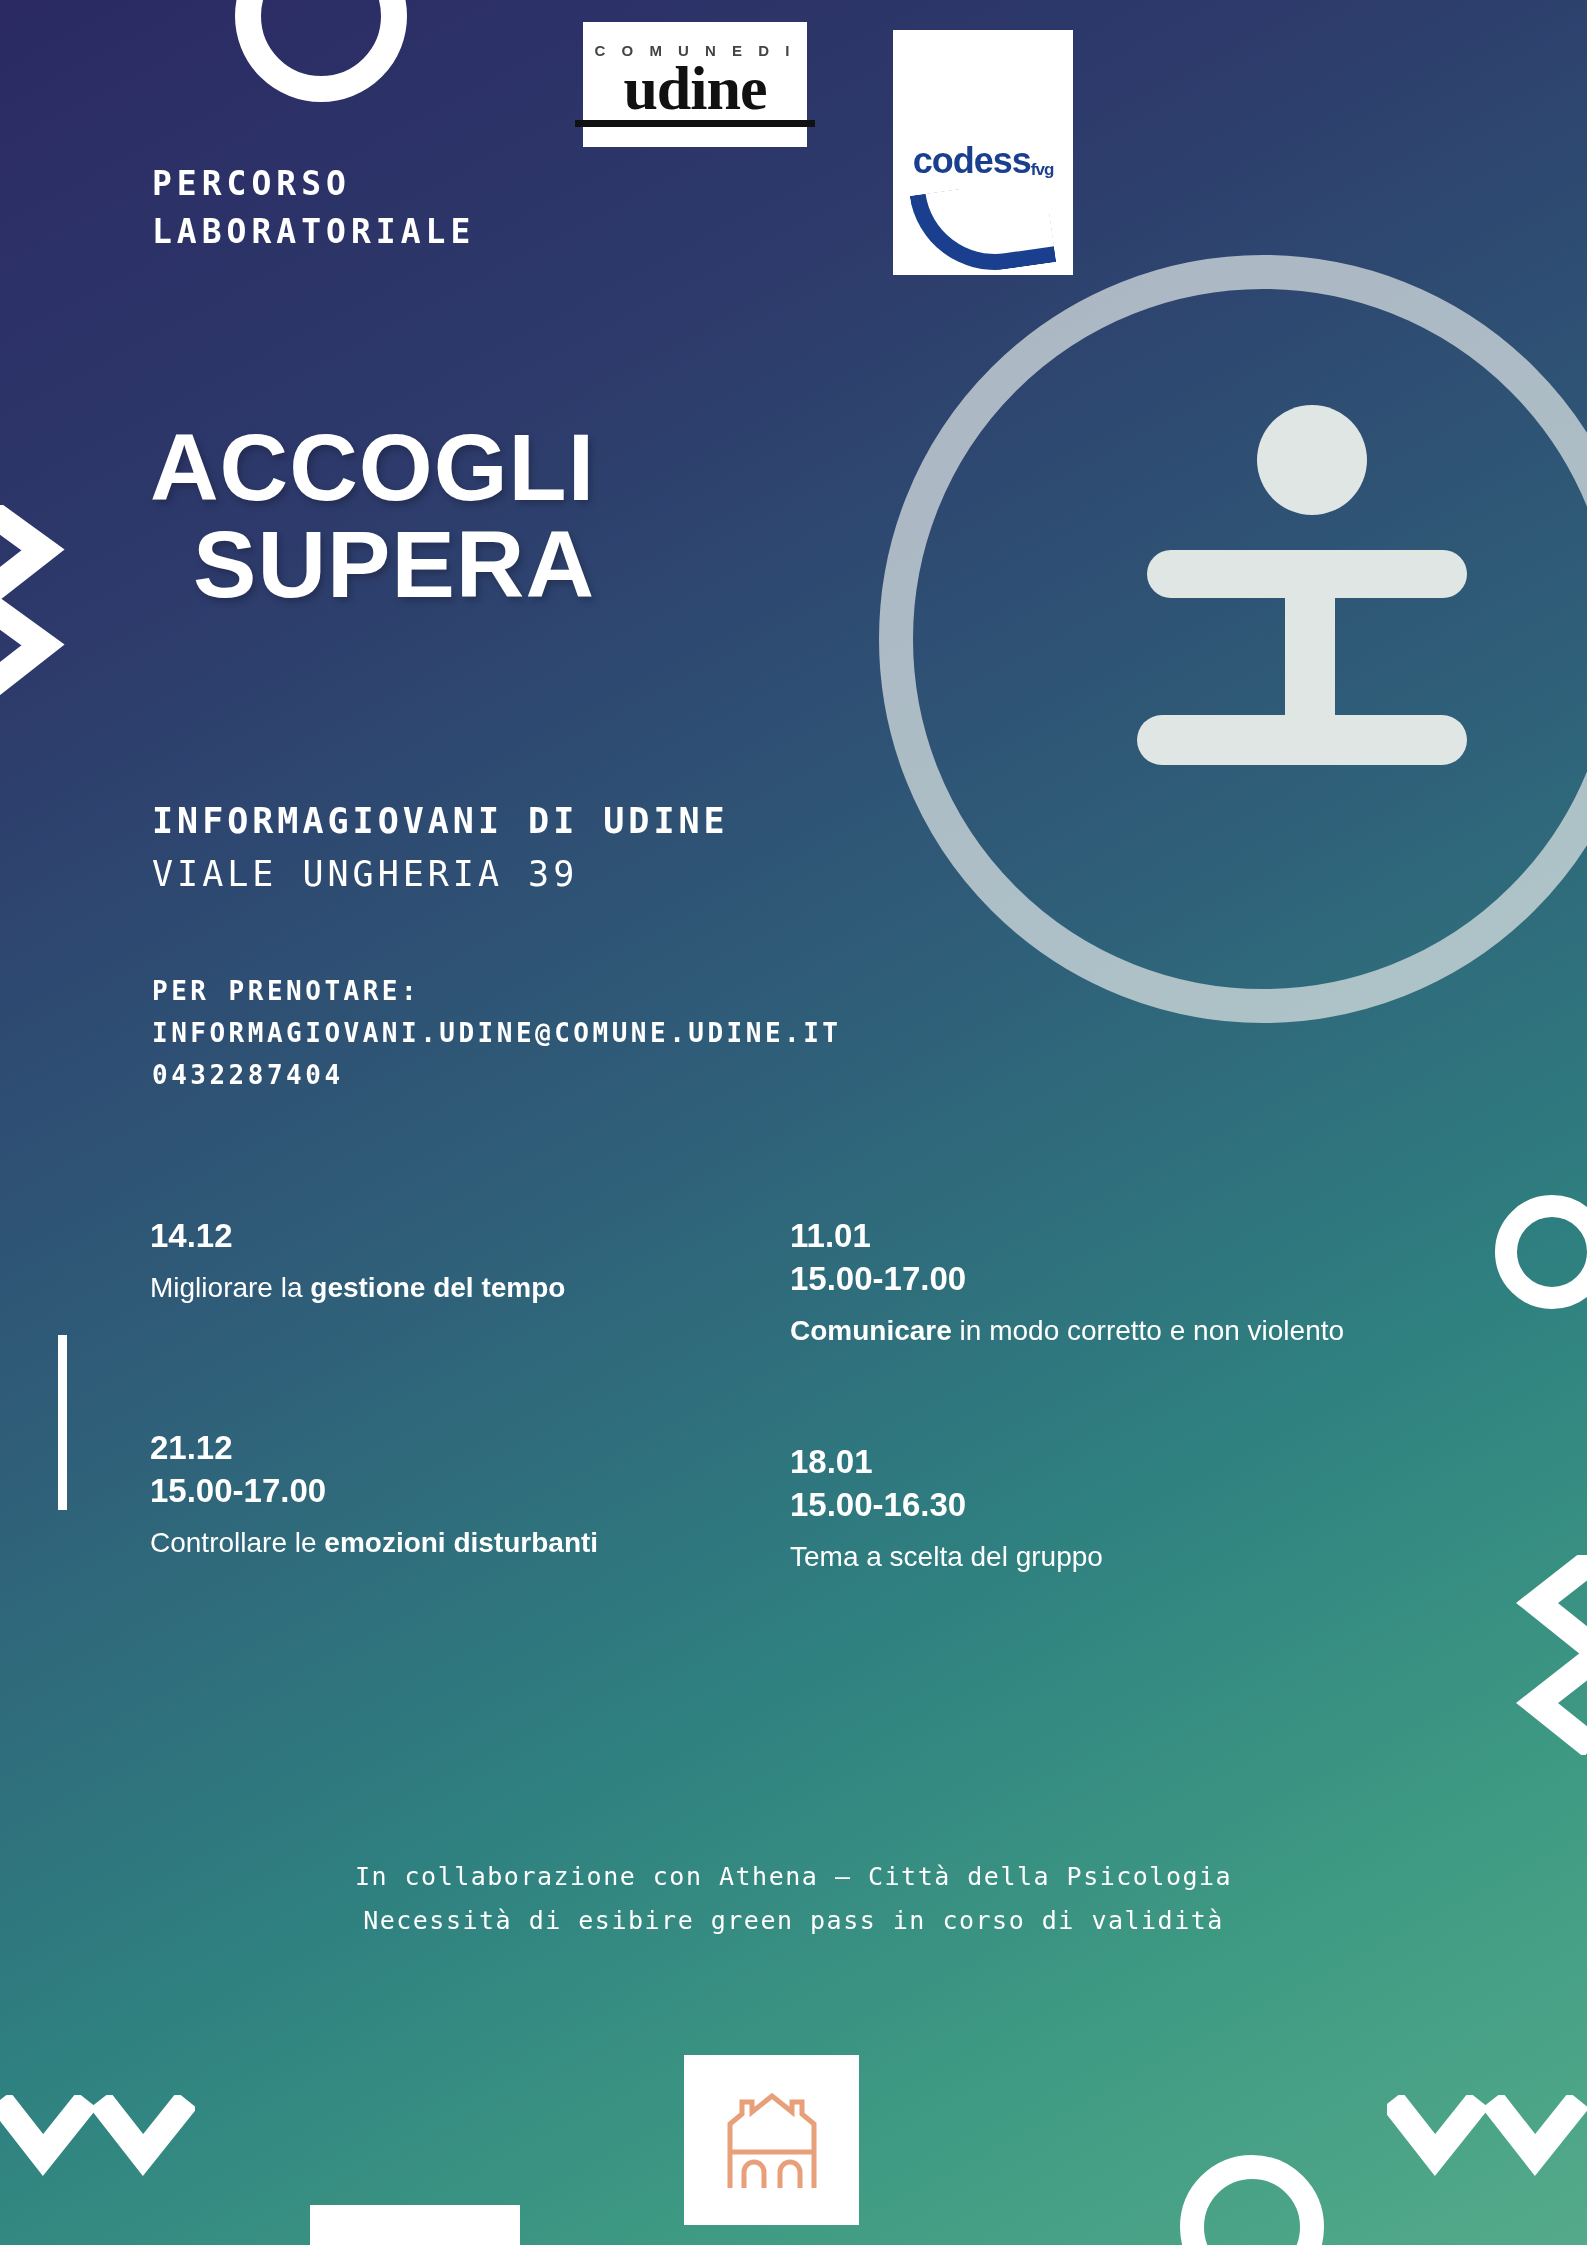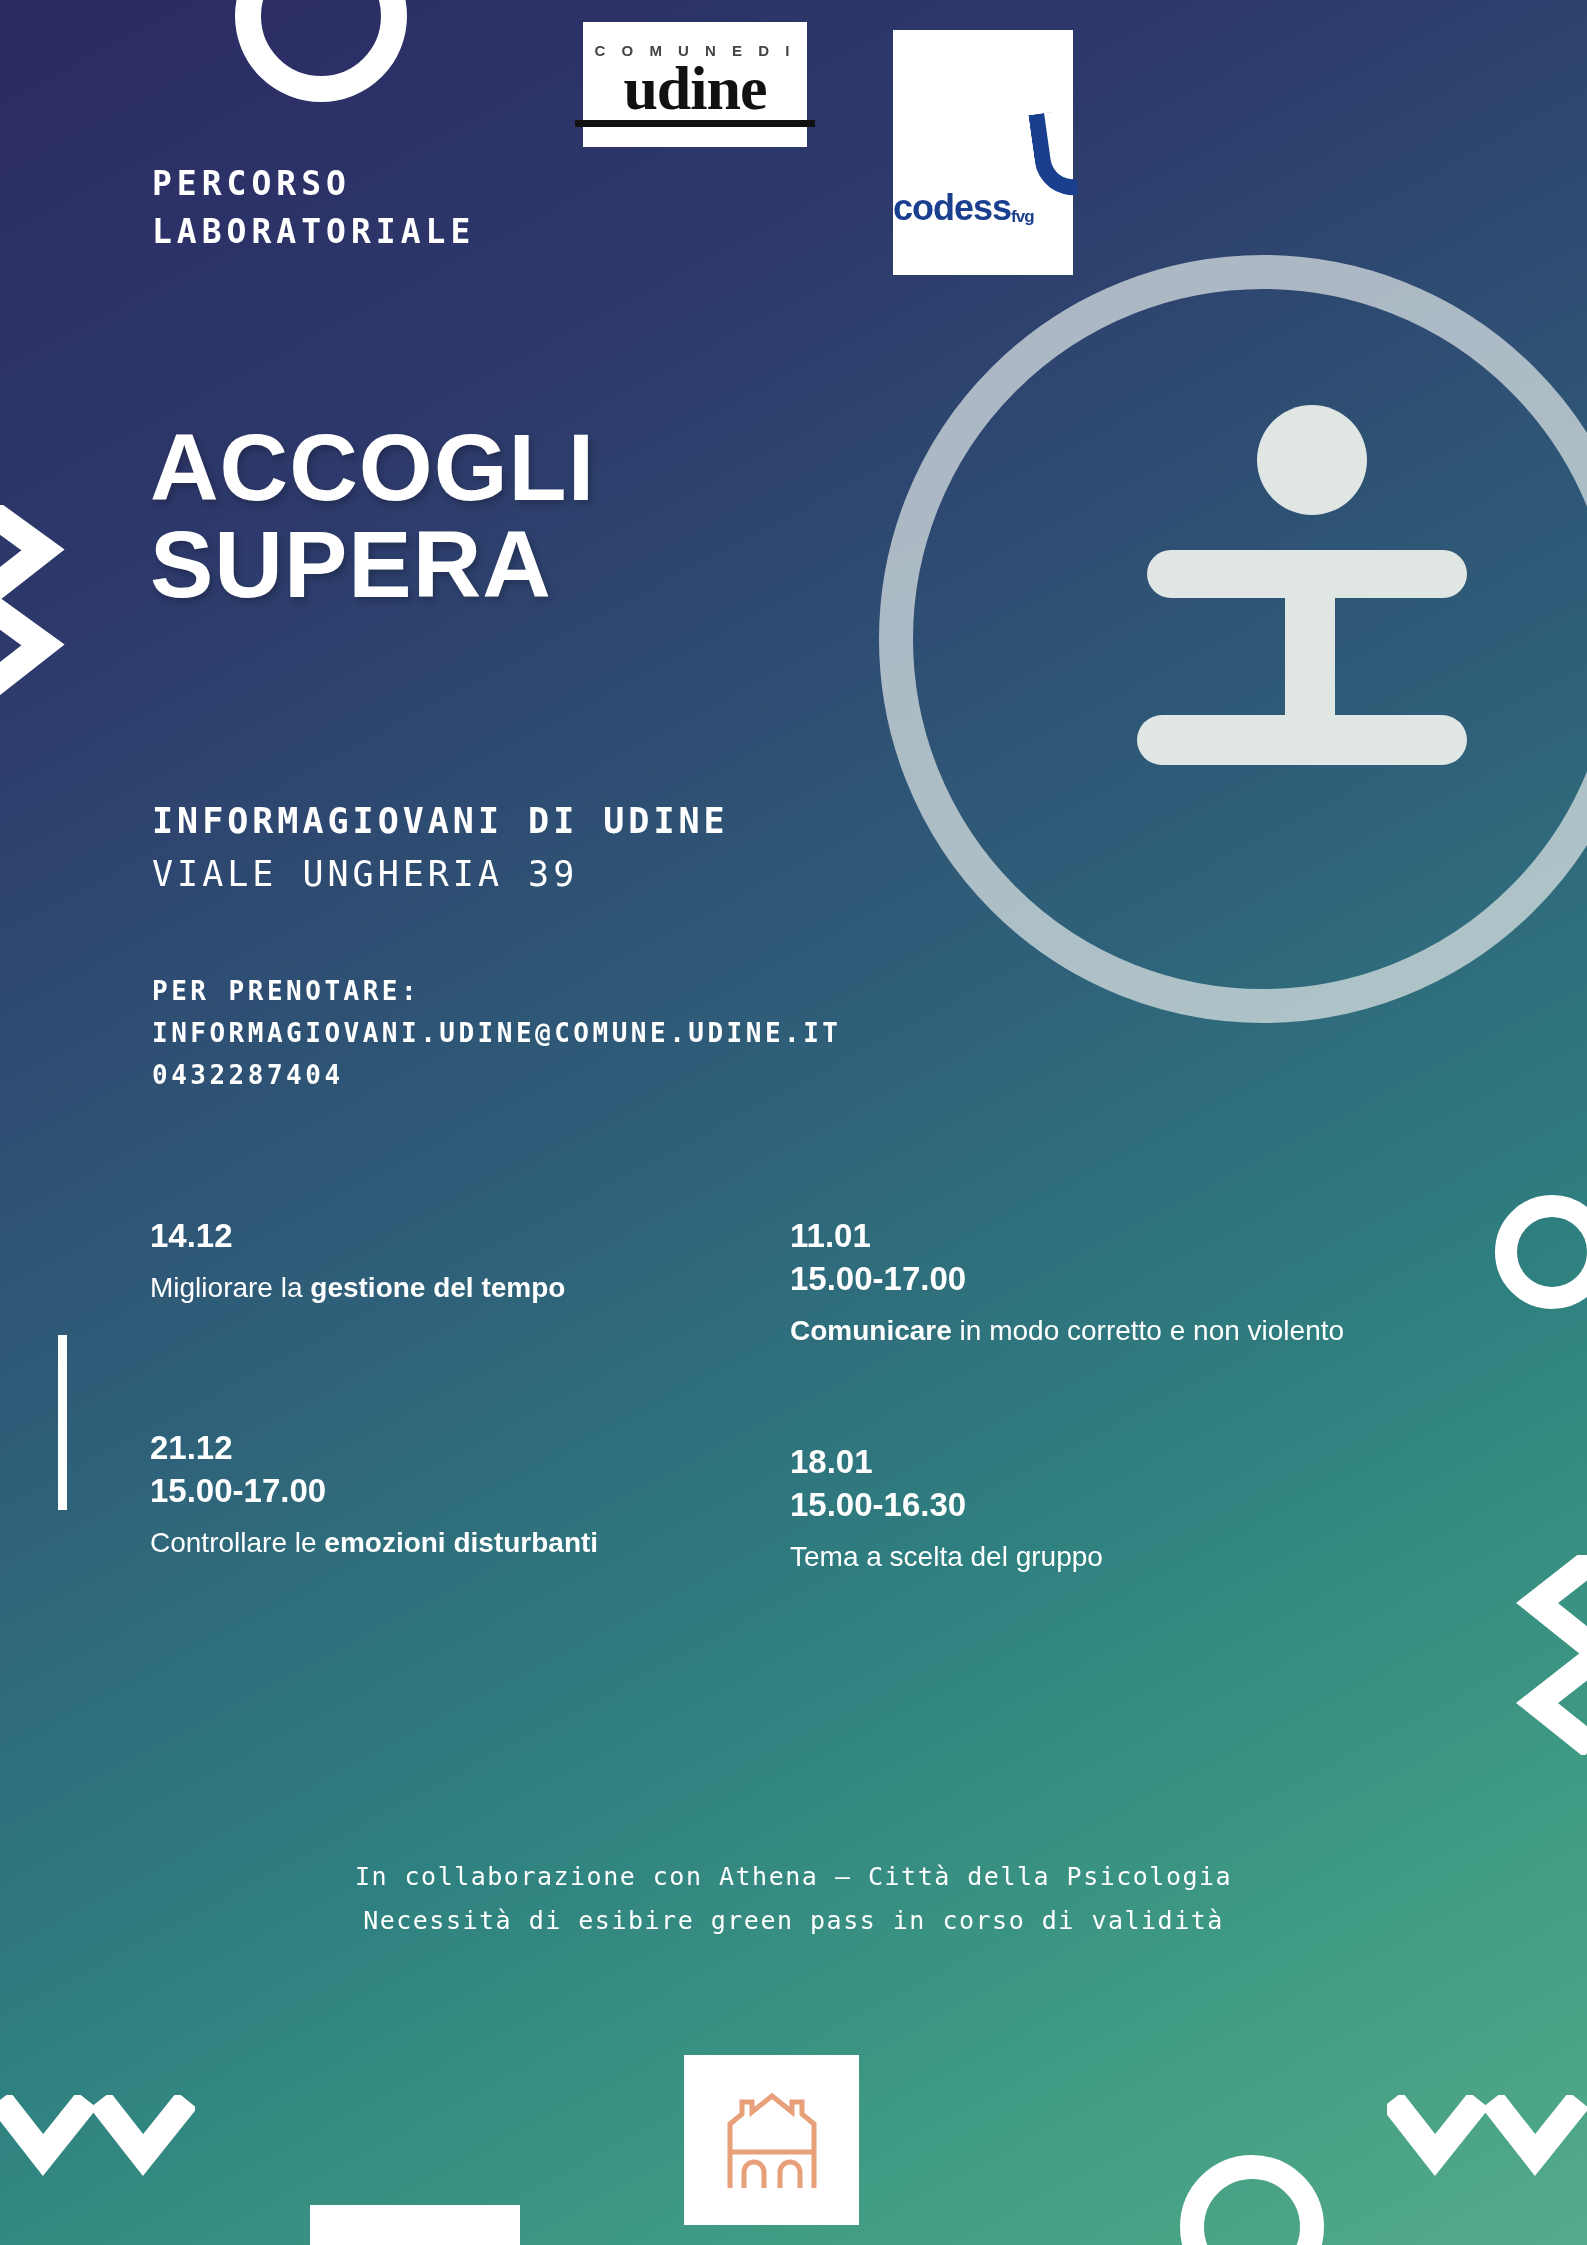--- a/index.html
+++ b/index.html
@@ -102,21 +102,21 @@
     font-size: 62px; font-weight: 700; color: #111; line-height: 0.9;
     letter-spacing: -1px;
   }
   .logo-udine .bar {
     width: 240px; height: 7px; background: #111; margin-top: 4px;
   }
   .logo-codess {
     position: absolute; left: 893px; top: 30px;
     width: 180px; height: 245px;
     background: #ffffff;
-    display: flex; align-items: center;
+    display: flex; flex-direction: column; align-items: center;
   }
   .logo-codess .cod {
     margin-top: 110px;
     font-family: "Liberation Sans", sans-serif;
     font-size: 36px; font-weight: 700; color: #1b3f8f; letter-spacing: -1px;
   }
   .logo-codess .cod sub {
     font-size: 17px; vertical-align: baseline; position: relative; top: 2px;
   }
   .logo-codess .swoosh {
@@ -144,20 +144,21 @@
     font-size: 33px; font-weight: 700; letter-spacing: 5px; line-height: 1.45;
     text-transform: uppercase;
   }
   .title {
     position: absolute; left: 150px; top: 355px;
     color: #ffffff;
     font-family: "Liberation Sans", sans-serif;
     font-weight: 700; font-size: 95px; line-height: 1.02;
     letter-spacing: 1px;
     text-shadow: 3px 4px 7px rgba(0,0,0,0.22);
+    text-align: right;
   }
   .subtitle {
     position: absolute; left: 152px; top: 795px;
     color: #ffffff;
     font-family: "DejaVu Sans Mono", monospace;
     font-size: 35px; font-weight: 700; letter-spacing: 4px; line-height: 1.5;
   }
   .subtitle .line2 { font-weight: 400; }
   .contact {
     position: absolute; left: 152px; top: 970px;

